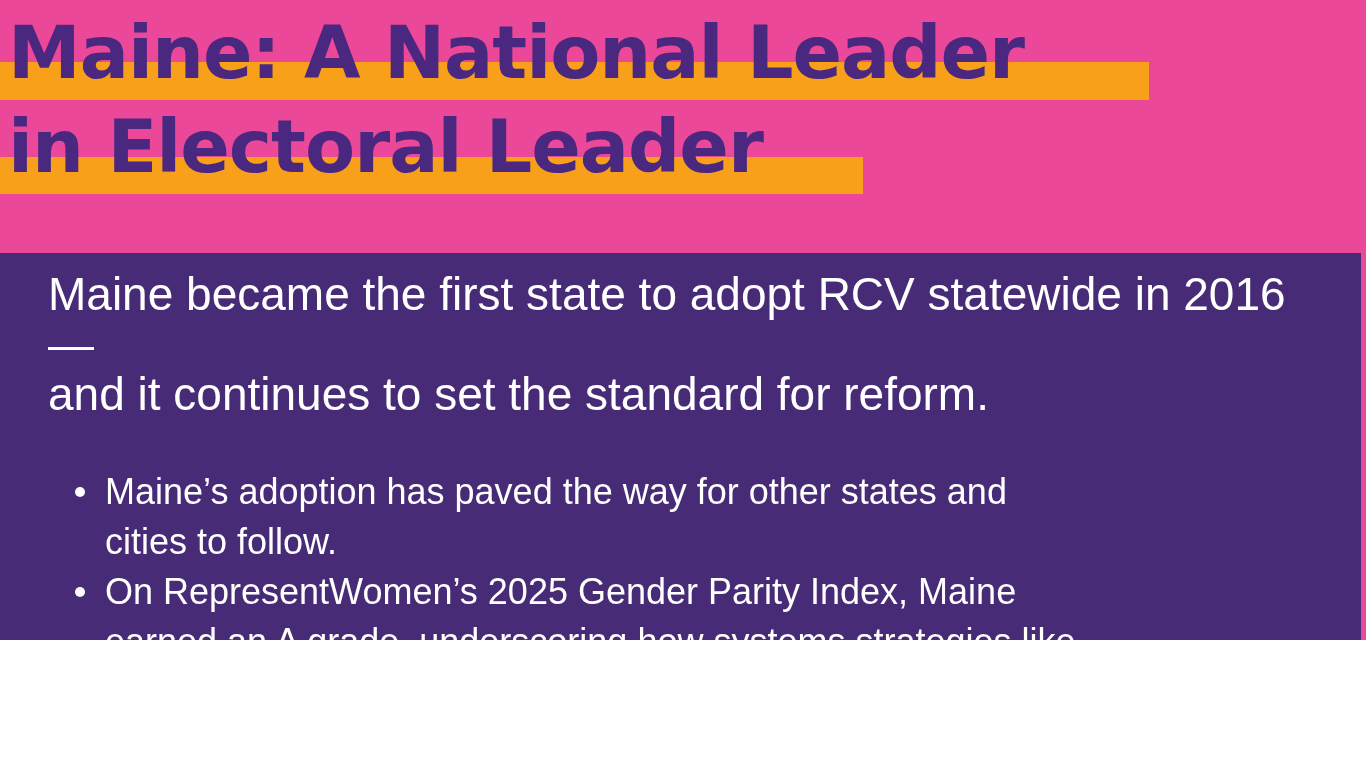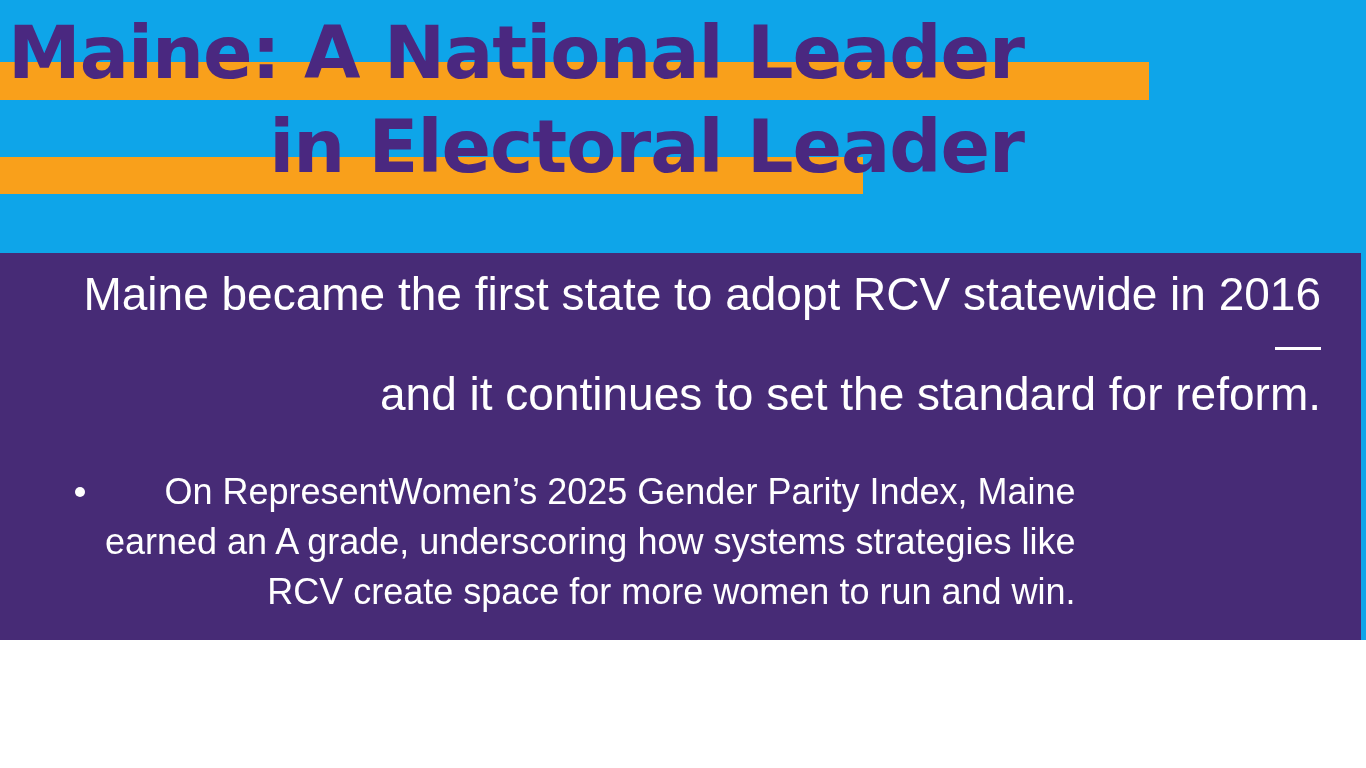--- a/index.html
+++ b/index.html
@@ -5,23 +5,22 @@
   html, body {
     margin: 0;
     padding: 0;
     background: #ffffff;
   }
   .slide {
     position: relative;
     width: 1366px;
     height: 640px;
     overflow: hidden;
-    background: #0ea5e9;
+    background: #ec4899;
     font-family: "Liberation Sans", sans-serif;
-    text-align: right;
   }
 
   
   .highlight-bar {
     position: absolute;
     left: 0;
     background: #F9A01B;
     z-index: 1;
   }
   .bar-1 { top: 62px; width: 1149px; height: 38px; }
@@ -103,20 +102,25 @@
     <span>in Electoral Leader</span>
   </h1>
 
   <section class="panel">
     <p class="intro">Maine became the first state to adopt RCV statewide in 2016 —
 and it continues to set the standard for reform.</p>
 
     <div class="bullets">
       <div class="bullet">
         <span class="dot"></span>
+        <span class="text">Maine’s adoption has paved the way for other states and
+cities to follow.</span>
+      </div>
+      <div class="bullet">
+        <span class="dot"></span>
         <span class="text">On RepresentWomen’s 2025 Gender Parity Index, Maine
 earned an A grade, underscoring how systems strategies like
 RCV create space for more women to run and win.</span>
       </div>
     </div>
   </section>
 
 </div>
 
 </body></html>

